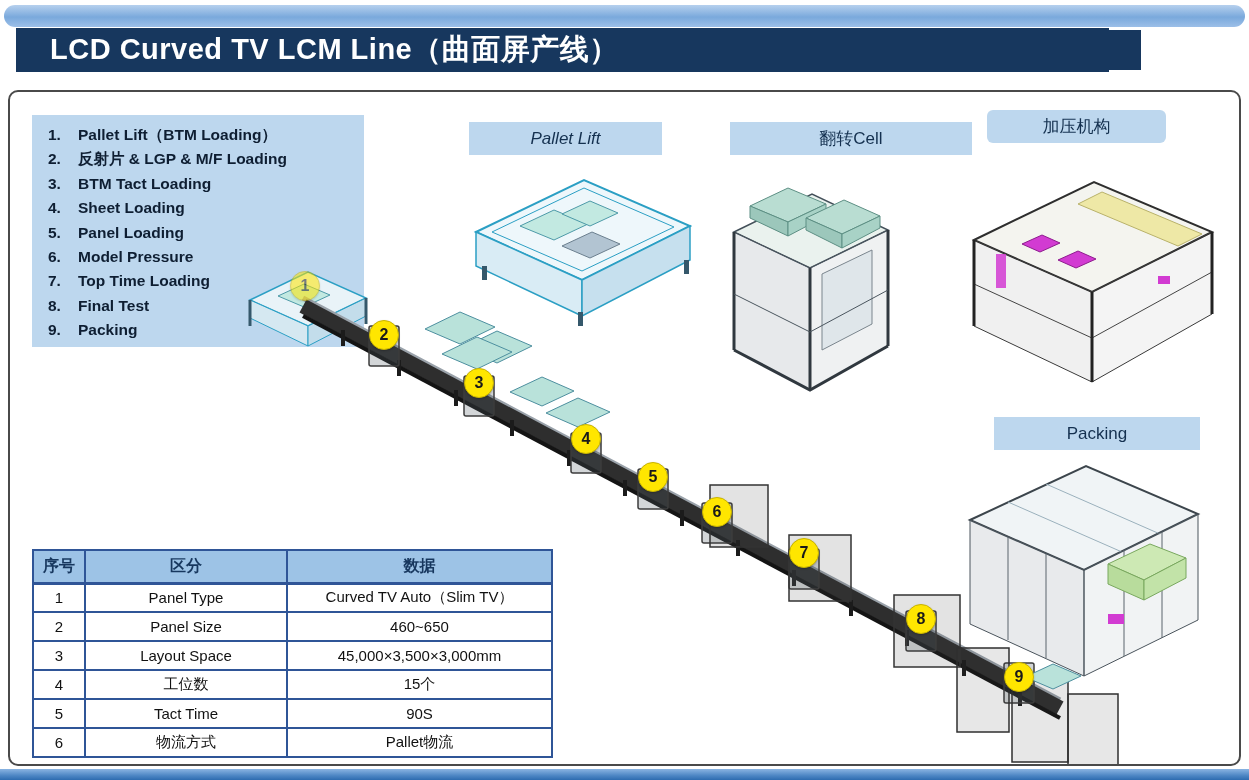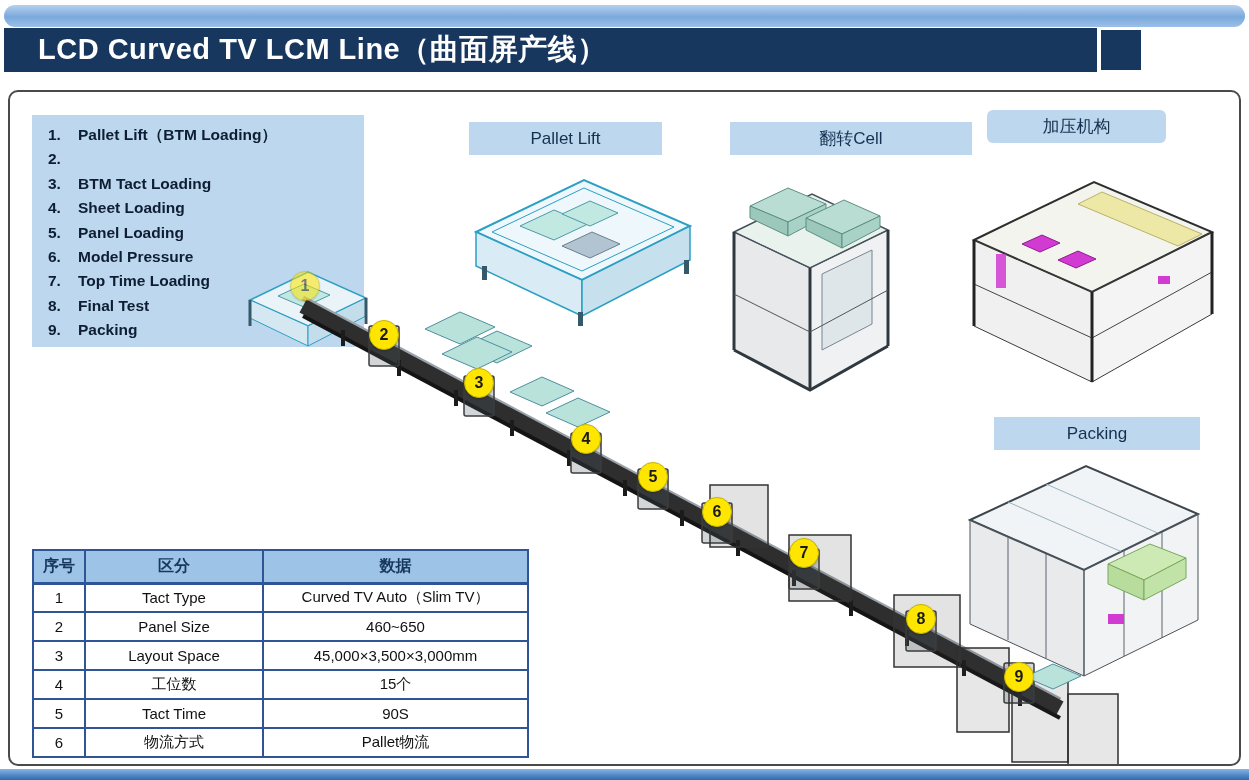--- a/index.html
+++ b/index.html
@@ -2,40 +2,40 @@
 <html><head>
 <meta charset="utf-8">
 <style>
   * { margin:0; padding:0; box-sizing:border-box; }
   html,body { width:1249px; height:780px; }
   body { position:relative; font-family:"Liberation Sans", sans-serif; background:#fff; overflow:hidden; }
 
   
   .top-strip { position:absolute; left:4px; top:5px; width:1241px; height:22px; border-radius:11px;
     background:linear-gradient(180deg,#b6d0ee 0%,#7aa9dc 55%,#9cbfe8 100%); }
-  .title-bar { position:absolute; left:4px; top:28px; width:1093px; height:44px; background:#17375E;
+  .title-bar { position:absolute; left:16px; top:28px; width:1093px; height:44px; background:#17375E;
     color:#fff; display:flex; align-items:center; padding-left:34px; font-size:29px; font-weight:bold; letter-spacing:.5px; }
   .title-square { position:absolute; left:1101px; top:30px; width:40px; height:40px; background:#17375E; }
   .bottom-strip { position:absolute; left:0; top:769px; width:1249px; height:11px;
     background:linear-gradient(180deg,#8ab4e2 0%,#4d86c4 60%,#2e6cb0 100%); }
 
   
   .main-panel { position:absolute; left:8px; top:90px; width:1233px; height:676px; background:#fff;
     border:2px solid #4a4a4a; border-radius:10px; overflow:hidden; }
 
   
   .process-box { position:absolute; left:22px; top:23px; width:332px; height:232px; background:#BDD7EE;
     padding:8px 0 0 16px; z-index:1; }
   .p-item { display:flex; font-size:15.5px; font-weight:bold; color:#0e1e32; line-height:24.4px; white-space:nowrap; }
   .p-num { width:30px; flex:none; }
 
   
   .station-label { position:absolute; height:33px; background:#BDD7EE; display:flex; align-items:center;
     justify-content:center; font-size:17px; color:#14304f; z-index:3; }
-  #label-pallet  { left:459px; top:30px;  width:193px; }
+  #label-pallet  { left:459px; top:30px;  width:193px;font-style:italic; }
   #label-flip    { left:720px; top:30px;  width:242px; }
   #label-press   { left:977px; top:18px;  width:179px;border-radius:6px; }
   #label-packing { left:984px; top:325px; width:206px; }
 
   
   .machine { position:absolute; z-index:2; }
   #machine-small   { left:232px; top:162px; width:132px; height:98px;  }
   #machine-pallet  { left:452px; top:62px;  width:238px; height:178px; }
   #machine-flip    { left:712px; top:62px;  width:178px; height:252px; }
   #machine-press   { left:952px; top:66px;  width:262px; height:232px; }
@@ -46,40 +46,41 @@
   
   .marker { position:absolute; width:30px; height:30px; border-radius:50%; background:#ffe600;
     border:1px solid #c9b400; display:flex; align-items:center; justify-content:center;
     font-size:16px; font-weight:bold; color:#1a1a1a; z-index:5; box-shadow:0 1px 2px rgba(0,0,0,.25); }
 
   
   .spec-table { position:absolute; left:22px; top:457px; z-index:4; border-collapse:collapse; background:#737373; }
   .spec-table th, .spec-table td { border:2px solid #2f5597; text-align:center; vertical-align:middle; }
   .spec-table th { background:#9DC3E6; color:#17375E; font-size:16px; font-weight:bold; height:33px; border-bottom:3px solid #2f5597; }
   .spec-table td { font-size:15px; color:#111; height:29px; background:#fff; }
-  .c0 { width:52px; } .c1 { width:178px; } .c2 { width:265px; }
+  .c0 { width:52px; } .c1 { width:202px; } .c2 { width:265px; }
 </style>
 </head>
 <body>
 
 <div class="top-strip"></div>
 <div class="title-bar">
   <span>LCD Curved TV LCM Line（曲面屏产线）</span>
 </div>
 <div class="title-square"></div>
 
 <div class="main-panel">
 
   <div class="process-box">
     <div class="p-item">
         <span class="p-num">1.</span>
         <span>Pallet Lift（BTM Loading）</span>
       </div>
     <div class="p-item">
         <span class="p-num">2.</span>
+        <span>反射片 &amp; LGP &amp; M/F Loading</span>
       </div>
     <div class="p-item">
         <span class="p-num">3.</span>
         <span>BTM Tact Loading</span>
       </div>
     <div class="p-item">
         <span class="p-num">4.</span>
         <span>Sheet Loading</span>
       </div>
     <div class="p-item">
@@ -234,21 +235,21 @@
     <thead>
       <tr>
         <th class="c0">序号</th>
         <th class="c1">区分</th>
         <th class="c2">数据</th>
       </tr>
     </thead>
     <tbody>
       <tr>
         <td>1</td>
-        <td>Tact Type</td>
+        <td>Panel Type</td>
         <td>Curved TV Auto（Slim TV）</td>
       </tr>
       <tr>
         <td>2</td>
         <td>Panel Size</td>
         <td>460~650</td>
       </tr>
       <tr>
         <td>3</td>
         <td>Layout Space</td>

